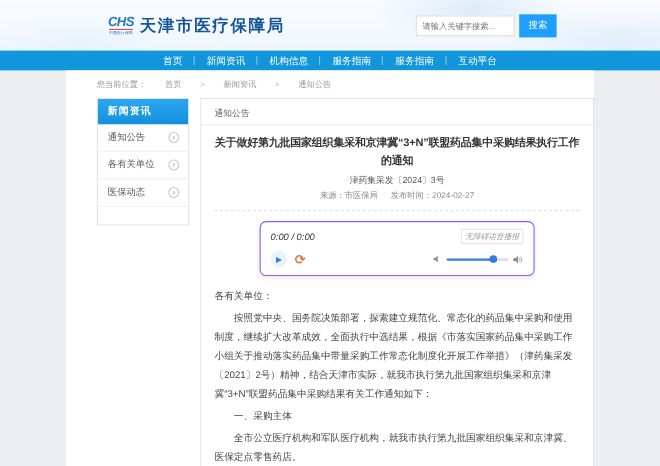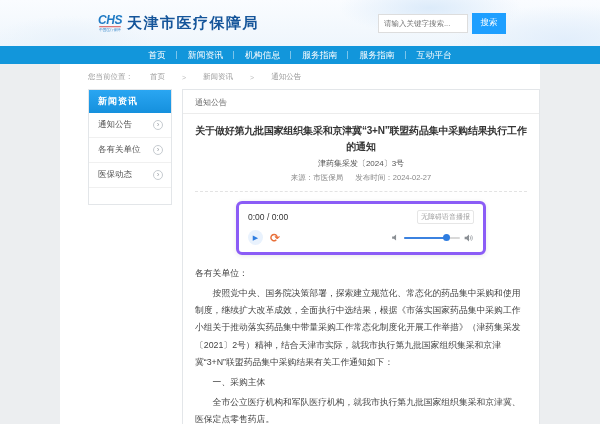--- a/index.html
+++ b/index.html
@@ -85,23 +85,24 @@
   .article-title {
     width:332px; margin:0 auto; text-align:center;
     font-size:10px; font-weight:700; color:#333; line-height:1.55; letter-spacing:-0.2px;
   }
   .doc-number { text-align:center; font-size:8px; color:#555; margin-top:4px; }
   .meta { text-align:center; font-size:7.5px; color:#888; margin-top:4px; display:flex; justify-content:center; gap:12px; }
   .divider { border-top:1px dashed #e3e3e3; margin:8px 0 9px; }
   
   .player {
     width:250px; margin:0 auto 10px; background:#fff;
-    border:3px solid #8b5cf6; border-radius:6px;
+    border:1px solid #8b5cf6; border-radius:6px;
     box-shadow:0 1px 5px rgba(0,0,0,.09);
     padding:6px 9px 7px;
+    font-style:italic;
   }
   .player-top { display:flex; justify-content:space-between; align-items:center; }
   .player-time { font-size:8.5px; color:#333; }
   .player-caption { font-size:7px; color:#999; border:1px solid #e6e6e6; border-radius:2px; padding:1px 3px; }
   .player-bottom { display:flex; align-items:center; gap:7px; margin-top:6px; }
   .play-btn {
     width:15px; height:15px; border-radius:50%; background:#e9f2fd;
     color:#2f7de0; font-size:7px; display:flex; align-items:center; justify-content:center;
     cursor:pointer;
   }

